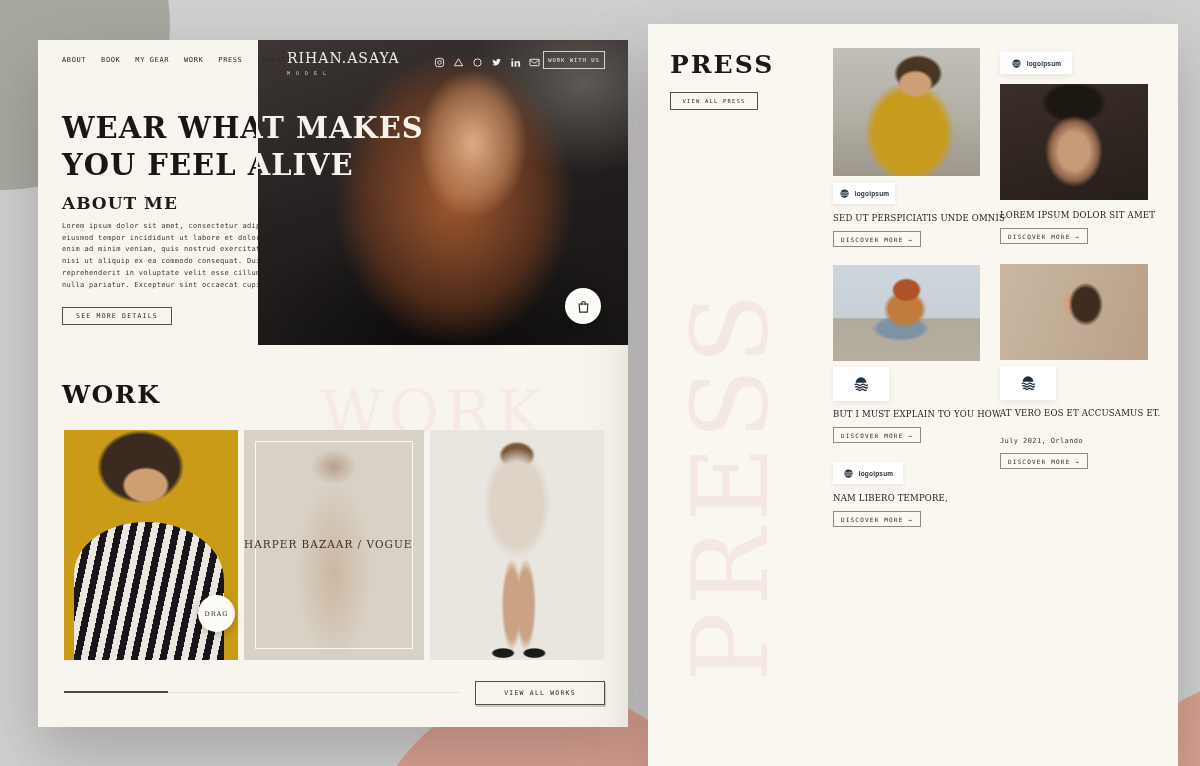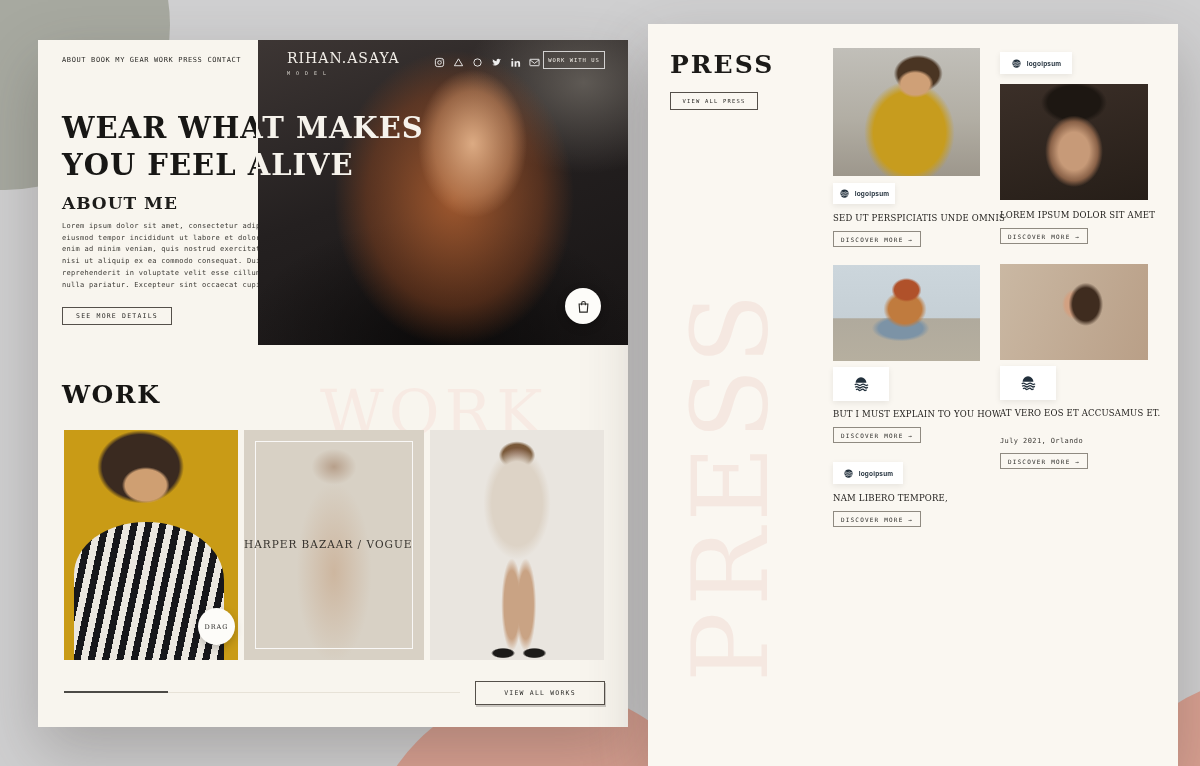--- a/index.html
+++ b/index.html
@@ -9,21 +9,21 @@
   .blob { position:absolute; border-radius:50%; }
   .blob-sage  { left:-160px; top:-140px; width:330px; height:330px; background:#a7a9a0; }
   .blob-pink-1{ left:365px;  top:688px;  width:360px; height:360px; background:#d9a091; }
   .blob-pink-2{ left:1100px; top:678px;  width:330px; height:330px; background:#d9a091; }
 
   .page { position:absolute; box-shadow:0 25px 60px rgba(60,55,50,.28); }
   .home  { left:38px;  top:40px; width:590px; height:687px; background:#f8f5ee; }
   .press { left:648px; top:24px; width:530px; height:742px; background:#faf7f1; }
 
   
-  .nav { position:absolute; left:24px; top:16px; display:flex; gap:5px; z-index:3; }
+  .nav { position:absolute; left:24px; top:16px; display:flex; gap:15px; z-index:3; }
   .nav a { font-size:7px; letter-spacing:.6px; color:#2b2a27; text-decoration:none; cursor:pointer; }
 
   .hero { position:absolute; left:220px; top:0; width:370px; height:305px; z-index:1;
     background:
       radial-gradient(ellipse 70px 95px at 58% 34%, rgba(225,176,136,.95), rgba(200,140,98,.55) 55%, transparent 78%),
       radial-gradient(ellipse 150px 185px at 53% 52%, rgba(172,94,48,.9), rgba(136,68,33,.5) 58%, transparent 80%),
       radial-gradient(ellipse 170px 130px at 88% 14%, rgba(104,99,93,.85), transparent 70%),
       radial-gradient(ellipse 240px 150px at 50% 100%, rgba(10,9,9,.95), transparent 85%),
       linear-gradient(160deg,#3d3634 0%, #242020 45%, #181515 100%);
   }
@@ -255,21 +255,21 @@
     <div class="work-watermark">WORK</div>
 
     <div class="work-grid">
       <figure class="wphoto wphoto-1"></figure>
       <figure class="wphoto wphoto-2">
         <div class="wframe"></div>
         <figcaption class="wcaption">HARPER BAZAAR / VOGUE</figcaption>
       </figure>
       <figure class="wphoto wphoto-3"></figure>
     </div>
-    <div class="drag-circle" style="position:absolute; left:160px; top:568px;">DRAG</div>
+    <div class="drag-circle" style="position:absolute; left:160px; top:555px;">DRAG</div>
 
     <div class="progress">
       <div class="progress-handle"></div>
     </div>
     <button class="mono-btn btn-view-works">VIEW ALL WORKS</button>
   </section>
 
   <section class="page press">
     <h2 class="press-title">PRESS</h2>
     <button class="mono-btn btn-view-press">VIEW ALL PRESS</button>

